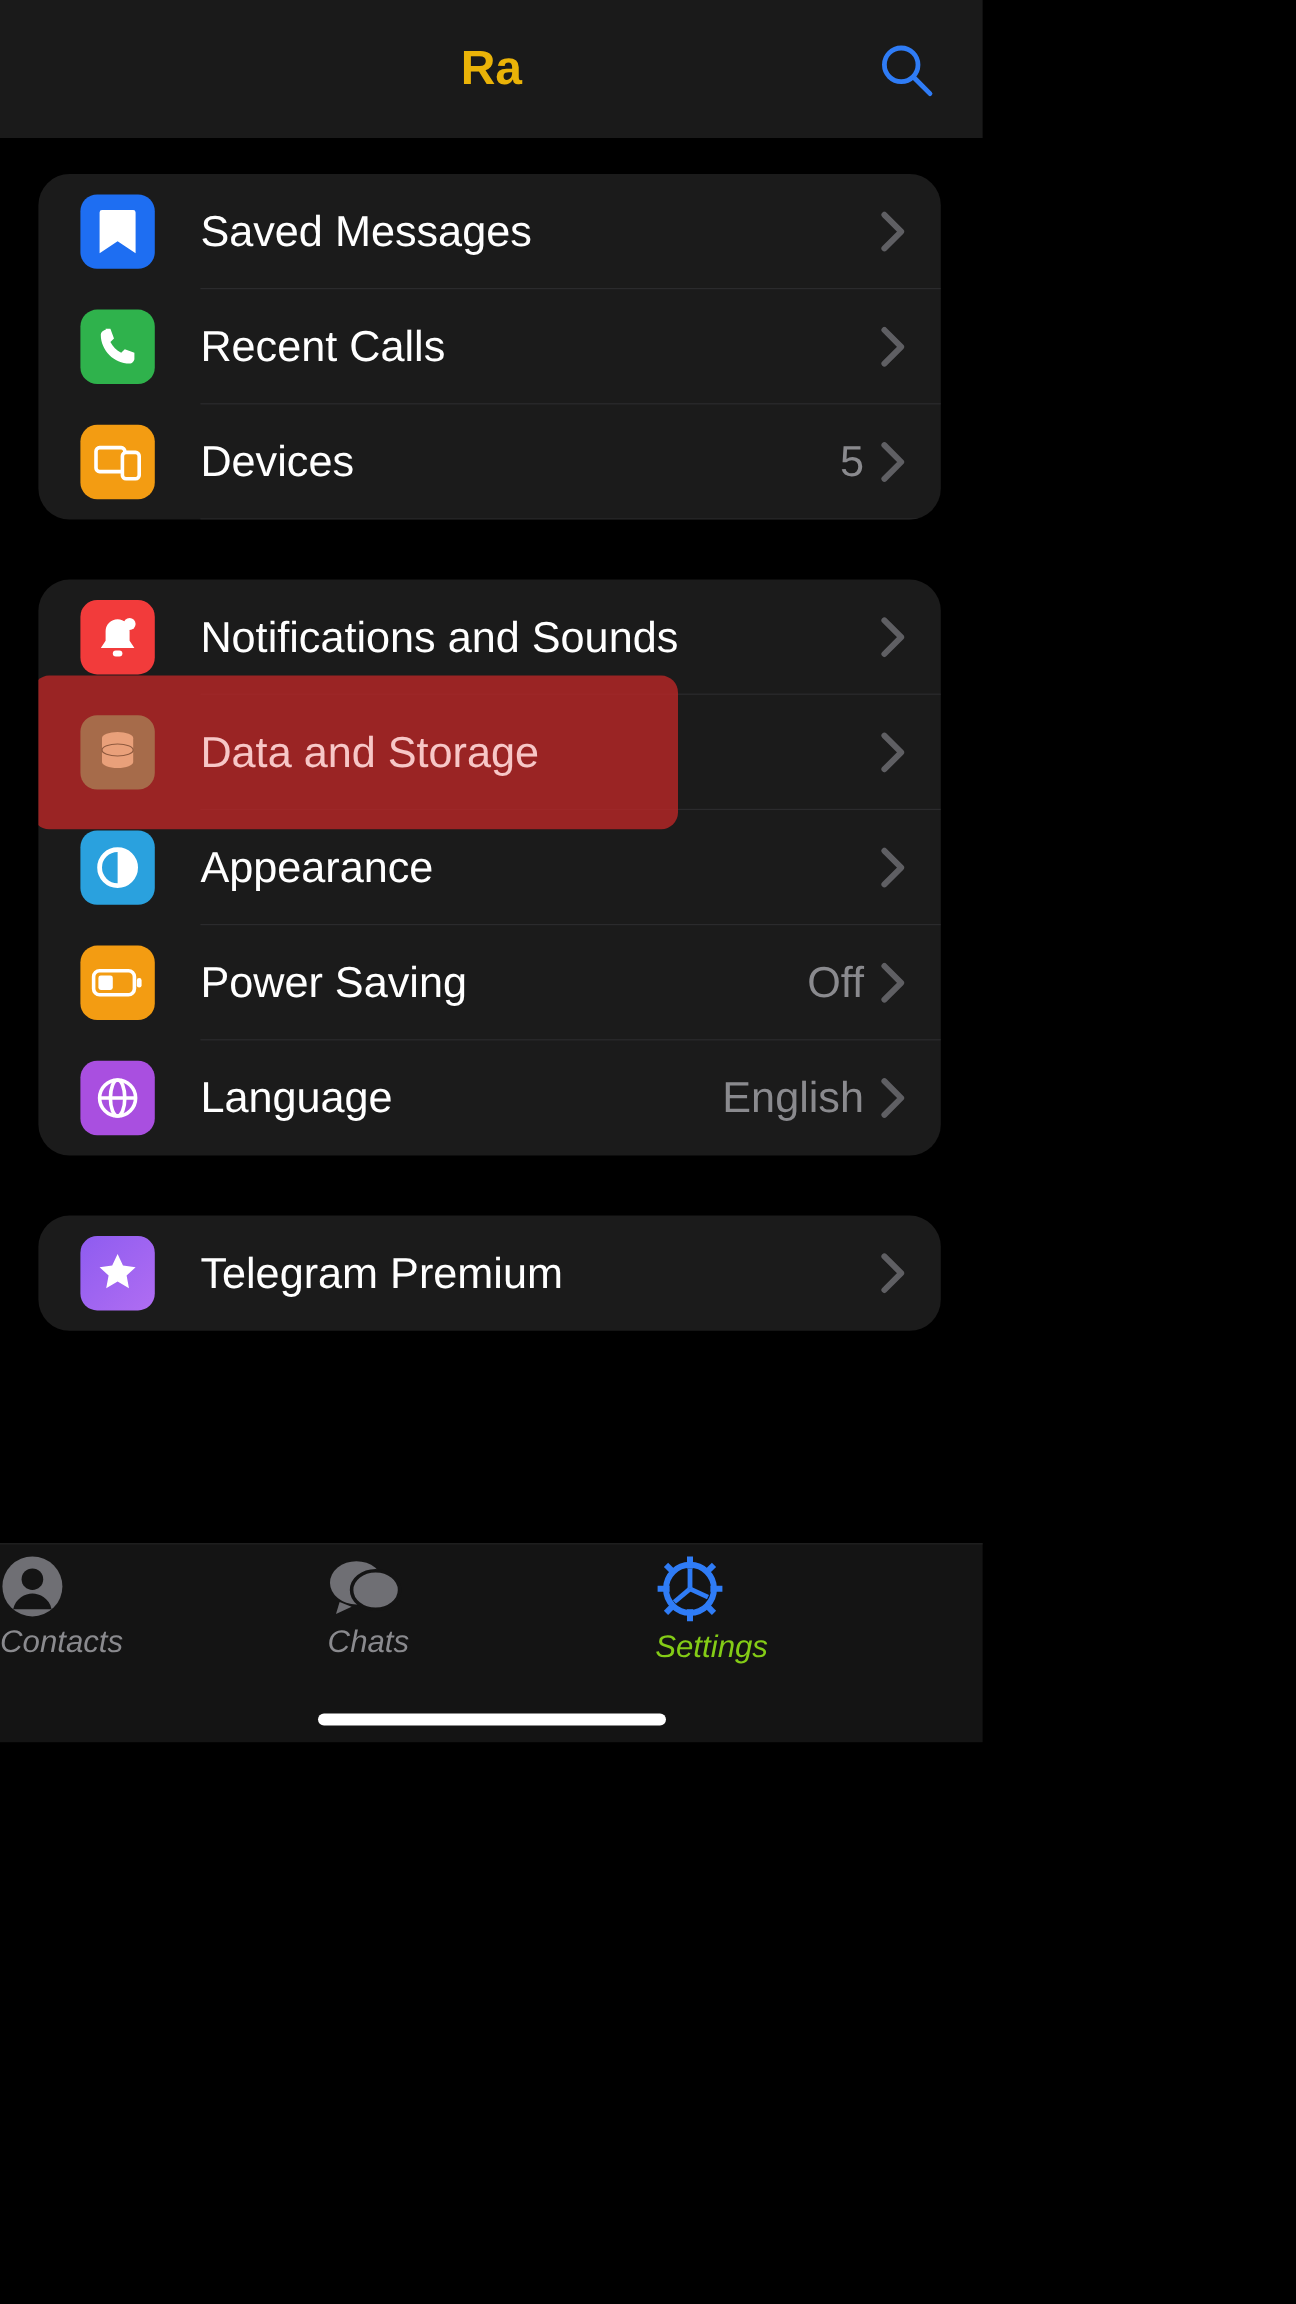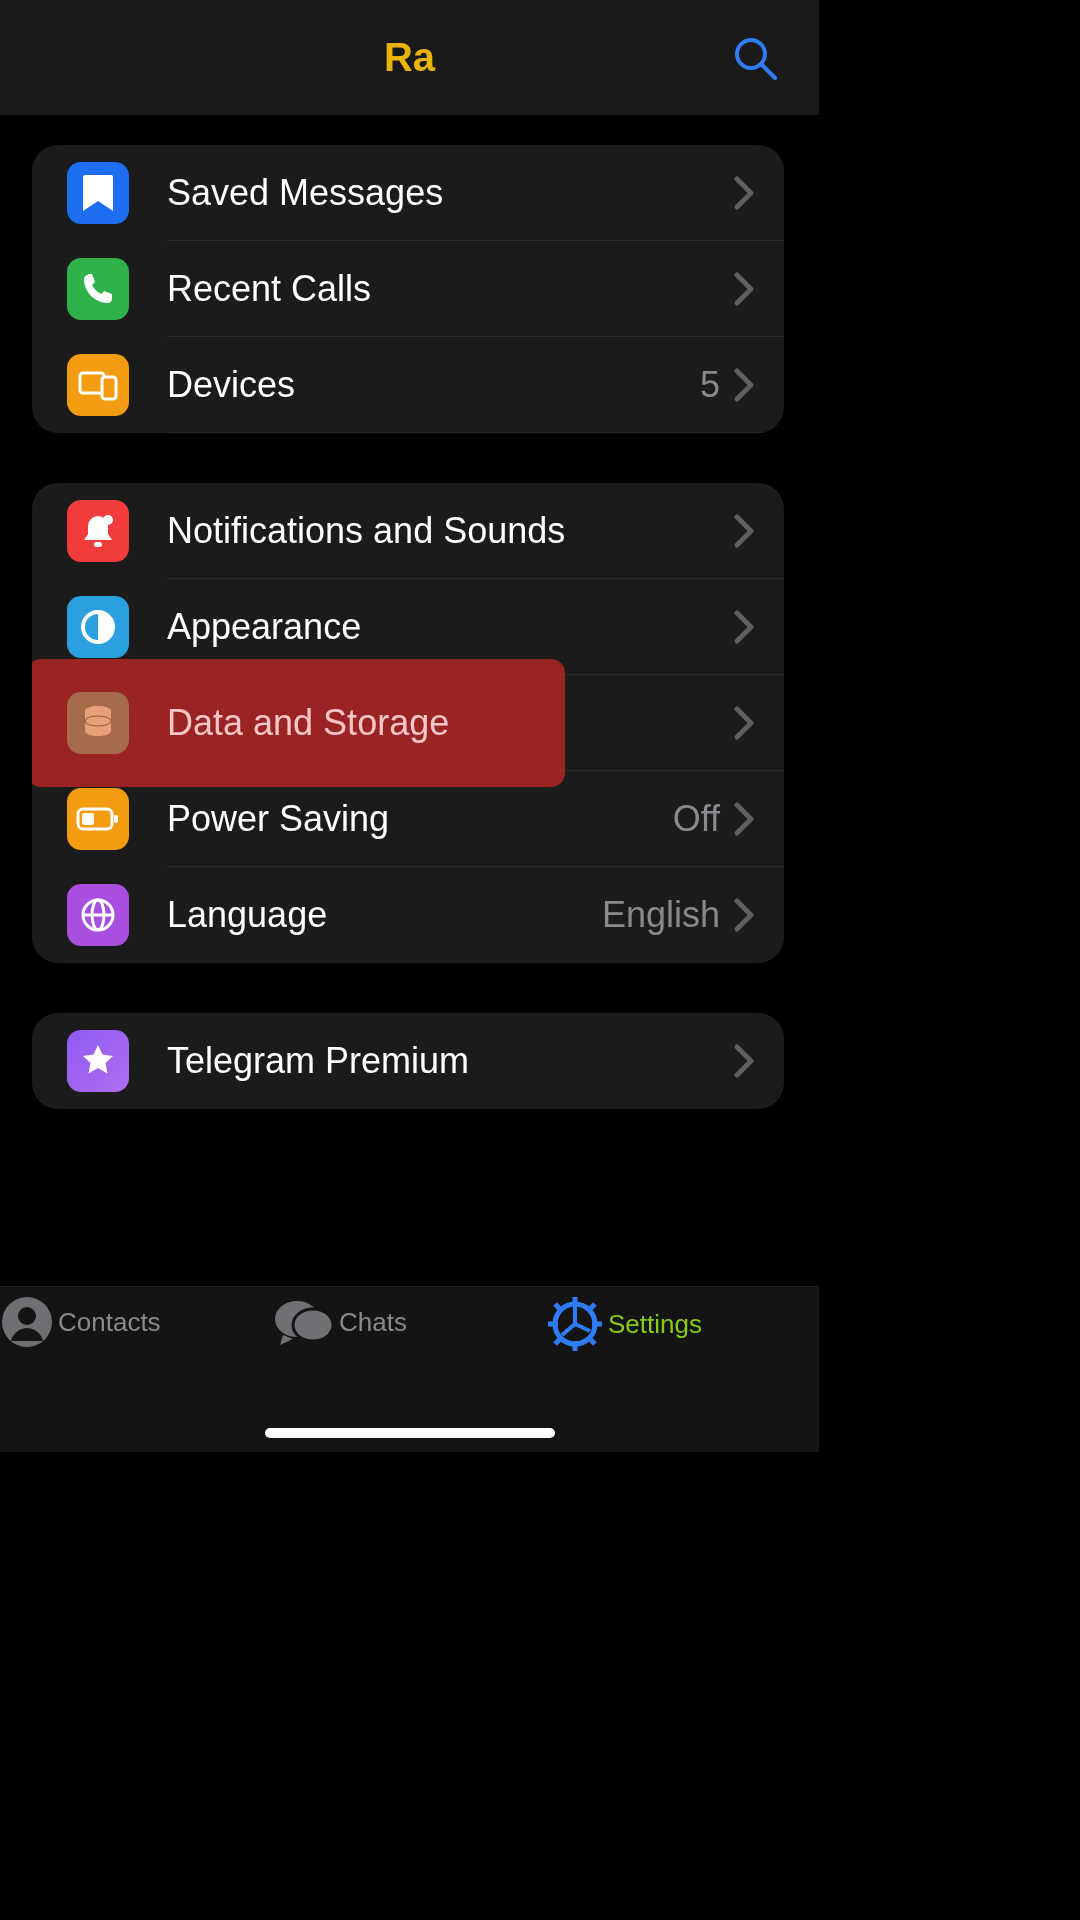--- a/index.html
+++ b/index.html
@@ -106,23 +106,23 @@
     background: #141414;
     display: flex;
     justify-content: space-around;
     align-items: flex-start;
     padding-top: 8px;
     border-top: 1px solid #222;
   }
   .tab {
     flex: 1;
     display: flex;
-    flex-direction: row;
-    align-items: center;
+    flex-direction: column;
     gap: 4px;
+    font-style: italic;
   }
   .tab .tab-label {
     font-size: 26px;
     color: #8a8a8e;
   }
   .tab.active .tab-label { color: #84cc16; }
   .home-indicator {
     position: absolute;
     bottom: 14px;
     left: 50%;
@@ -199,53 +199,53 @@
   <div class="group">
     <div class="row">
       <div class="icon-box" style="background:#f23b3b">
         <svg width="36" height="38" viewBox="0 0 36 38">
             <path d="M18 4a10 10 0 0 0-10 10v8l-4 6h28l-4-6v-8A10 10 0 0 0 18 4z" fill="#fff"></path>
             <circle cx="28" cy="8" r="5" fill="#fff"></circle>
             <rect x="14" y="30" width="8" height="5" rx="2.5" fill="#fff"></rect>
           </svg>
       </div>
       <div class="label">Notifications and Sounds</div>
-      <div class="chevron">
-        <svg width="20" height="34" viewBox="0 0 20 34">
-            <path d="M3 3l14 14L3 31" stroke="#5f5f63" stroke-width="5" fill="none" stroke-linecap="round" stroke-linejoin="round"></path>
-          </svg>
-      </div>
-      <div class="sep"></div>
-    </div>
-    <div class="row">
-      <div class="icon-box" style="background:#2aa1de">
-        <svg width="38" height="38" viewBox="0 0 38 38">
-            <circle cx="19" cy="19" r="15" fill="none" stroke="#fff" stroke-width="4"></circle>
-            <path d="M19 4a15 15 0 0 1 0 30V4z" fill="#fff"></path>
-          </svg>
-      </div>
-      <div class="label">Appearance</div>
       <div class="chevron">
         <svg width="20" height="34" viewBox="0 0 20 34">
             <path d="M3 3l14 14L3 31" stroke="#5f5f63" stroke-width="5" fill="none" stroke-linecap="round" stroke-linejoin="round"></path>
           </svg>
       </div>
       <div class="sep"></div>
     </div>
     <div class="row highlighted" style="position:relative">
       <div class="highlight"></div>
       <div class="icon-box" style="background:#a66b4a">
         <svg width="34" height="38" viewBox="0 0 34 38">
           <ellipse cx="17" cy="7" rx="13" ry="5" fill="#e9a07a"></ellipse>
           <path d="M4 7v10c0 2.8 5.8 5 13 5s13-2.2 13-5V7" fill="#e9a07a"></path>
           <path d="M4 17v10c0 2.8 5.8 5 13 5s13-2.2 13-5V17" fill="#e9a07a"></path>
           <ellipse cx="17" cy="17" rx="13" ry="5" fill="none" stroke="#8f5a3f" stroke-width="1"></ellipse>
         </svg>
       </div>
       <div class="label">Data and Storage</div>
+      <div class="chevron">
+        <svg width="20" height="34" viewBox="0 0 20 34">
+            <path d="M3 3l14 14L3 31" stroke="#5f5f63" stroke-width="5" fill="none" stroke-linecap="round" stroke-linejoin="round"></path>
+          </svg>
+      </div>
+      <div class="sep"></div>
+    </div>
+    <div class="row">
+      <div class="icon-box" style="background:#2aa1de">
+        <svg width="38" height="38" viewBox="0 0 38 38">
+            <circle cx="19" cy="19" r="15" fill="none" stroke="#fff" stroke-width="4"></circle>
+            <path d="M19 4a15 15 0 0 1 0 30V4z" fill="#fff"></path>
+          </svg>
+      </div>
+      <div class="label">Appearance</div>
       <div class="chevron">
         <svg width="20" height="34" viewBox="0 0 20 34">
             <path d="M3 3l14 14L3 31" stroke="#5f5f63" stroke-width="5" fill="none" stroke-linecap="round" stroke-linejoin="round"></path>
           </svg>
       </div>
       <div class="sep"></div>
     </div>
     <div class="row">
       <div class="icon-box" style="background:#f39c12">
         <svg width="44" height="26" viewBox="0 0 44 26">

